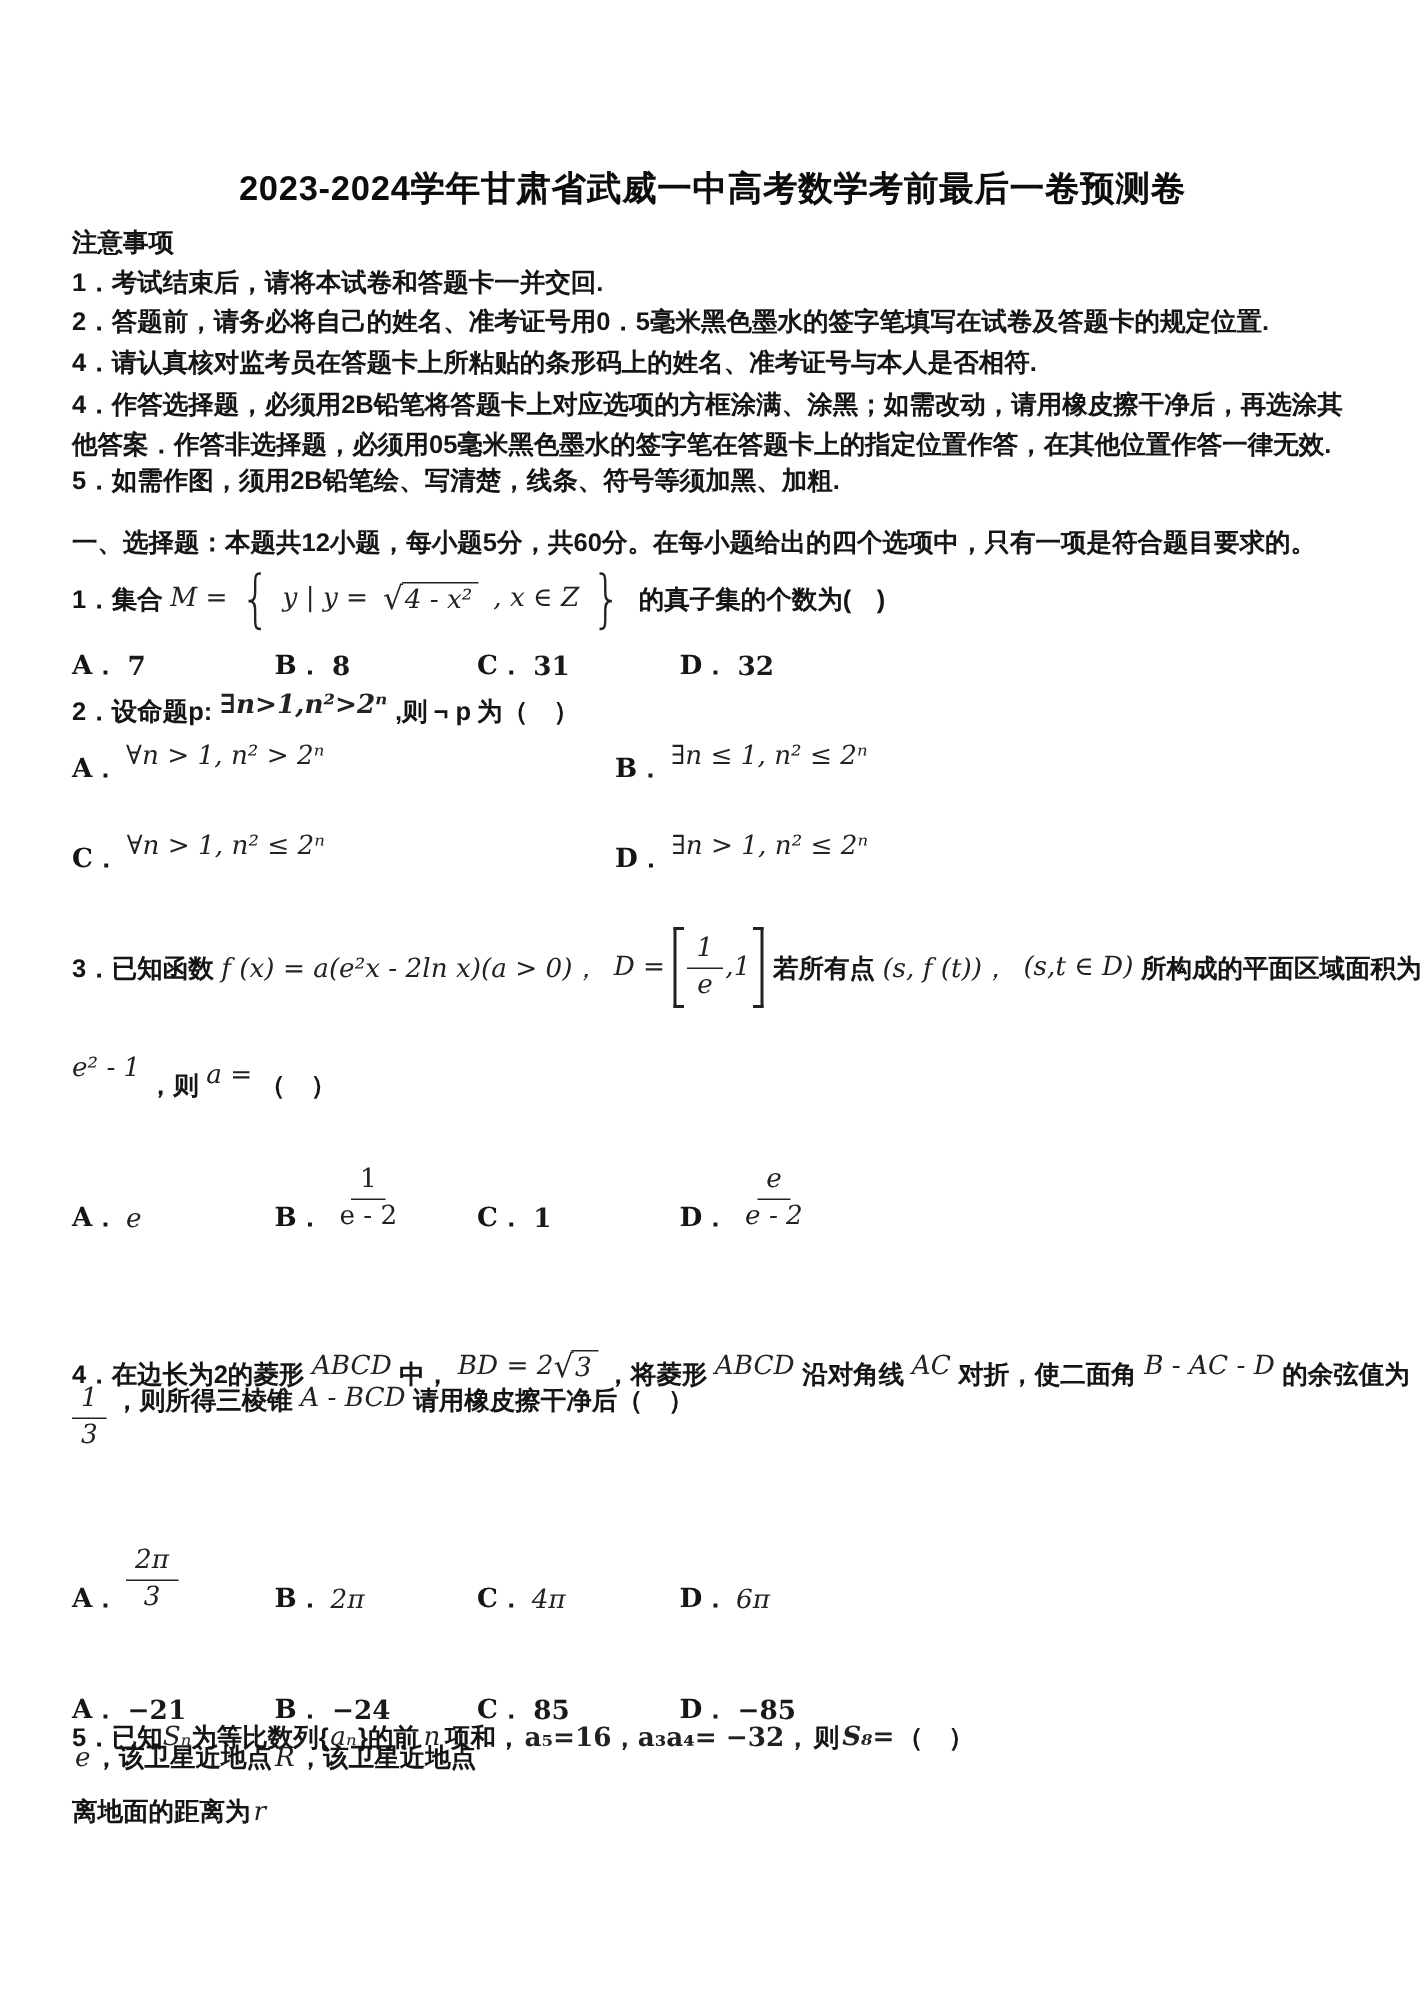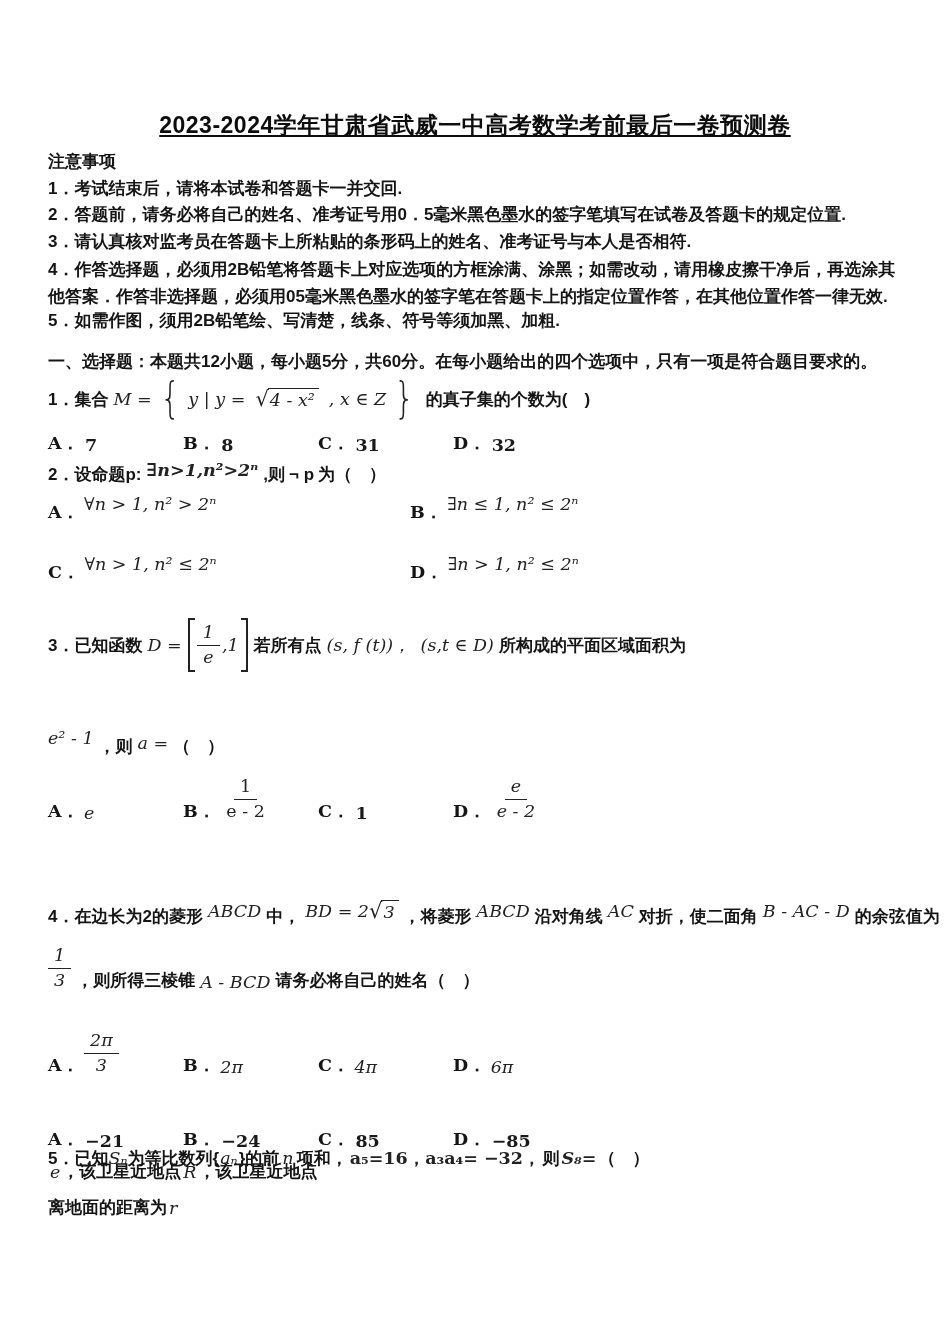--- a/index.html
+++ b/index.html
@@ -5,24 +5,24 @@
   * { margin: 0; padding: 0; box-sizing: border-box; }
   html, body { background: #fff; }
   body {
     width: 950px; height: 1344px; position: relative; overflow: hidden;
     font-family: "Liberation Sans", sans-serif; color: #111;
   }
   .abs { position: absolute; left: 48px; right: 40px; }
   .cn { font-weight: 700; font-size: 17px; color: #151515; }
   .title {
     left: 0; right: 0; text-align: center;
-    font-size: 23px; font-weight: 700; letter-spacing: 0.5px; color: #0d0d0d; text-decoration: underline;
+    font-size: 23px; font-weight: 700; letter-spacing: 0.5px; color: #0d0d0d;
   }
   .line { display: flex; align-items: center; white-space: nowrap; }
-  .line-end { display: flex; align-items: flex-end; white-space: nowrap; }
+  .line-end { display: flex; white-space: nowrap; }
   .m {
     font-family: "DejaVu Serif", "Liberation Serif", serif;
     font-style: italic; font-weight: 400; font-size: 17.5px; color: #222;
     margin: 0 5px;
   }
   .m.bold { font-weight: 700; }
   .up { font-style: normal; }
   .raised { transform: translateY(-10px); }
   .raised-sm { transform: translateY(-5px); }
   .val { font-family: "DejaVu Serif", "Liberation Serif", serif; font-weight: 700; font-size: 17.5px; color: #1a1a1a; }
@@ -43,21 +43,21 @@
   .wrapline { line-height: 27px; }
 </style>
 </head>
 <body>
 
 <div class="abs title" style="top:110px">2023-2024学年甘肃省武威一中高考数学考前最后一卷预测卷</div>
 
 <div class="abs cn" style="top:150px">注意事项</div>
 <div class="abs cn" style="top:177px">1．考试结束后，请将本试卷和答题卡一并交回.</div>
 <div class="abs cn" style="top:203px">2．答题前，请务必将自己的姓名、准考证号用0．5毫米黑色墨水的签字笔填写在试卷及答题卡的规定位置.</div>
-<div class="abs cn" style="top:230px">3．请认真核对监考员在答题卡上所粘贴的条形码上的姓名、准考证号与本人是否相符.</div>
+<div class="abs cn" style="top:230px">4．请认真核对监考员在答题卡上所粘贴的条形码上的姓名、准考证号与本人是否相符.</div>
 <div class="abs cn wrapline" style="top:256px">4．作答选择题，必须用2B铅笔将答题卡上对应选项的方框涂满、涂黑；如需改动，请用橡皮擦干净后，再选涂其他答案．作答非选择题，必须用05毫米黑色墨水的签字笔在答题卡上的指定位置作答，在其他位置作答一律无效.</div>
 <div class="abs cn" style="top:309px">5．如需作图，须用2B铅笔绘、写清楚，线条、符号等须加黑、加粗.</div>
 
 <div class="abs cn" style="top:350px">一、选择题：本题共12小题，每小题5分，共60分。在每小题给出的四个选项中，只有一项是符合题目要求的。</div>
 
 <div class="abs line" style="top:374px; height:50px">
   <span class="cn">1．集合</span>
   <span class="m">M =</span>
   <span class="brace">{</span>
   <span class="m">y | y =</span>
@@ -111,20 +111,21 @@
       <span class="m raised">∀n &gt; 1, n² ≤ 2ⁿ</span>
     </div>
   <div class="opt-cell">
       <span class="opt-label">D．</span>
       <span class="m raised">∃n &gt; 1, n² ≤ 2ⁿ</span>
     </div>
 </div>
 
 <div class="abs line" style="top:616px; height:58px">
   <span class="cn">3．已知函数</span>
+  <span class="m">f (x) = a(e²x - 2ln x)(a &gt; 0)，</span>
   <span class="m" style="margin-right:0">D =</span>
   <span class="dbracket">
     <span class="br-l"></span>
     <span class="frac m" style="margin:0 2px">
         <span class="fr-n">1</span>
         <span class="fr-d">e</span>
       </span>
     <span class="m" style="margin:0 2px 0 0">,1</span>
     <span class="br-r"></span>
   </span>
@@ -184,21 +185,21 @@
   <span class="cn">的余弦值为</span>
 </div>
 
 <div class="abs line-end" style="top:922px; height:70px">
   <span class="frac m" style="margin-left:0">
       <span class="fr-n">1</span>
       <span class="fr-d">3</span>
     </span>
   <span class="cn">，则所得三棱锥</span>
   <span class="m">A - BCD</span>
-  <span class="cn">请务必将自己的姓名（　）</span>
+  <span class="cn">请用橡皮擦干净后（　）</span>
 </div>
 
 <div class="abs opt-grid4" style="top:1030px">
   <div class="opt-cell">
       <span class="opt-label">A．</span>
       <span class="frac m">
         <span class="fr-n">2π</span>
         <span class="fr-d">3</span>
       </span>
     </div>

